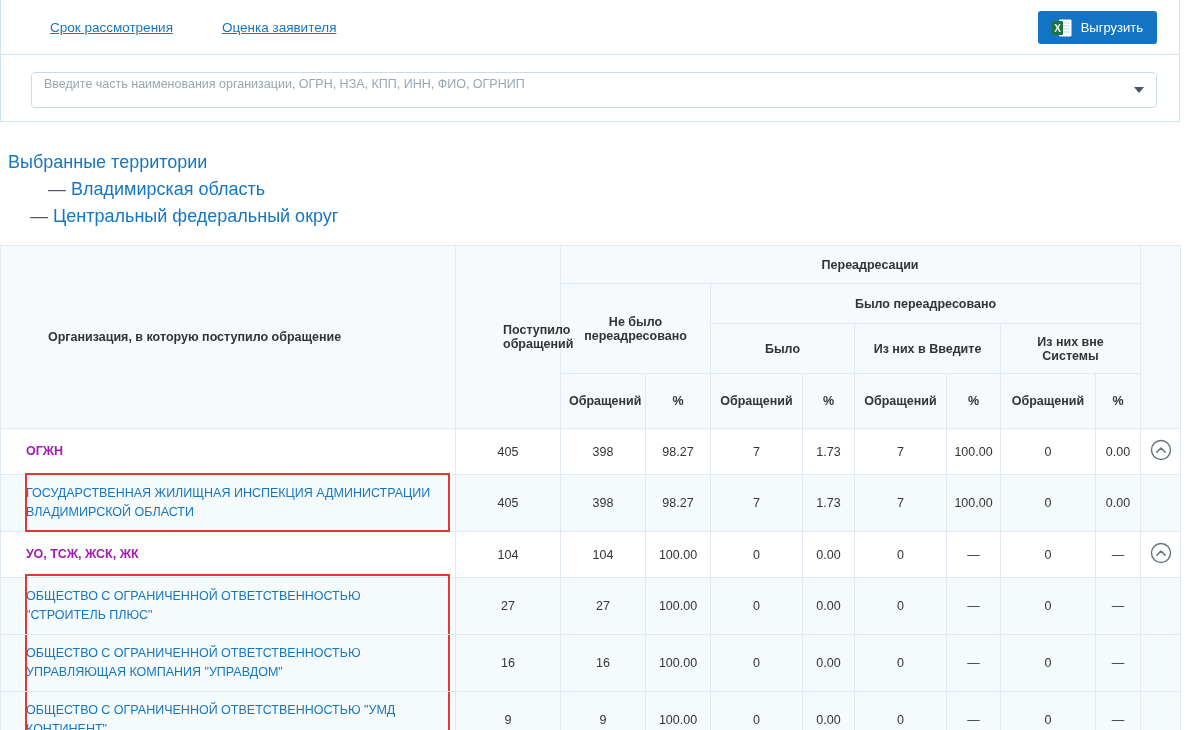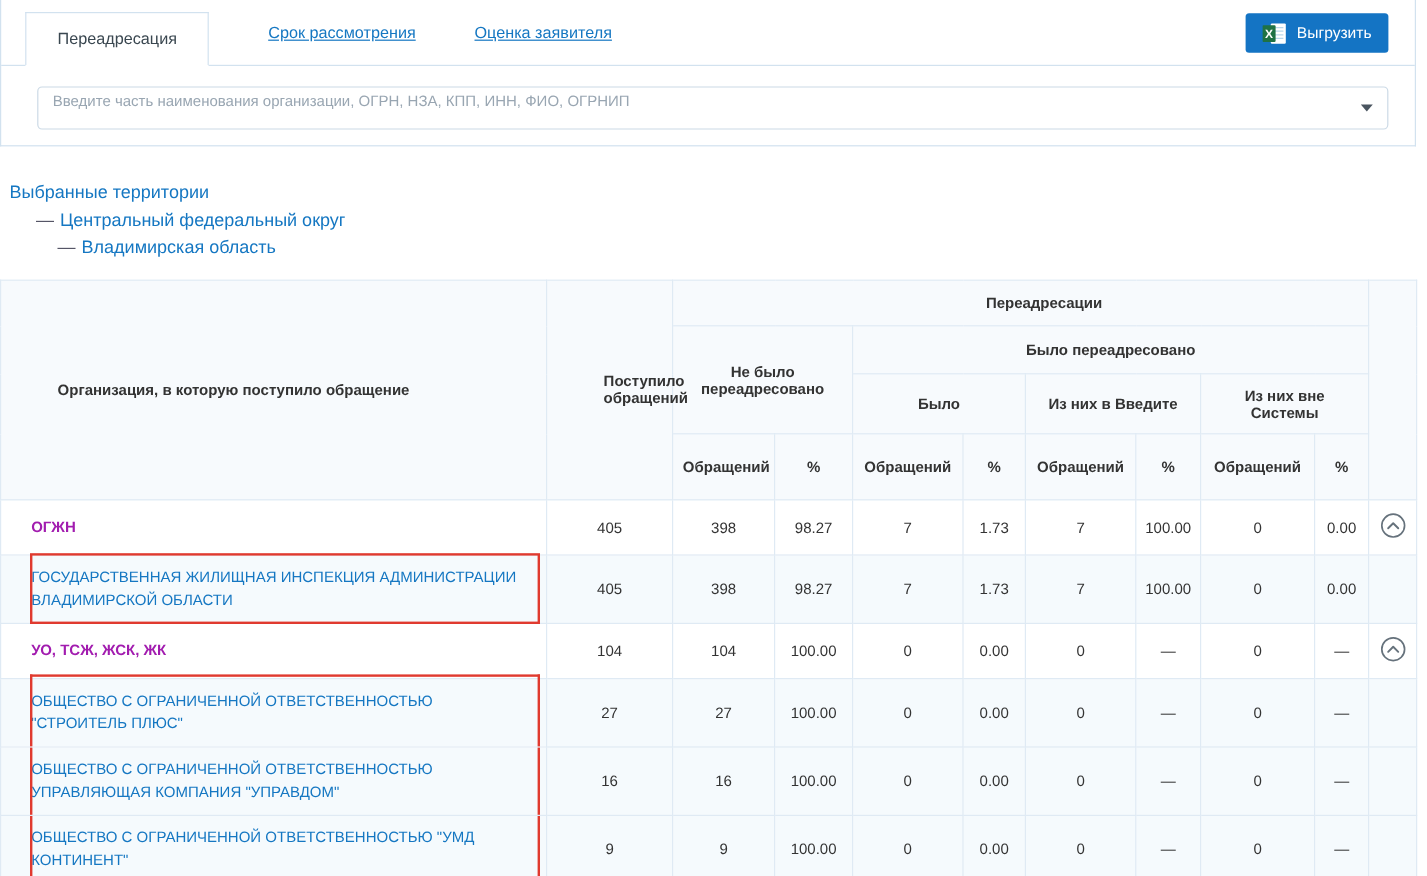--- a/index.html
+++ b/index.html
@@ -94,21 +94,21 @@
     right: 13px; top: 50%;
     transform: translateY(-50%);
     width: 0; height: 0;
     border-left: 5px solid transparent;
     border-right: 5px solid transparent;
     border-top: 6px solid #4a5560;
     cursor: pointer;
   }
 
   
-  .territories { margin: 30px 0 0 8px; font-size: 15px; }
+  .territories { margin: 30px 0 0 8px; font-size: 18px; }
   .terr-title { display: inline-block; color: var(--link-blue); }
   .terr-item { margin-top: 6px; white-space: nowrap; }
   .terr-level-1 { padding-left: 22px; }
   .terr-level-2 { padding-left: 40px; }
   .terr-dash { color: #556; margin-right: 5px; }
   .terr-item a { color: var(--link-blue); }
 
   
   table {
     margin-top: 18px;
@@ -152,21 +152,20 @@
   .ann-single::after { top: -2px; bottom: -1px; }
   .ann-start::after  { top: -4px; bottom: 0; border-bottom: none; }
   .ann-middle::after { top: 0; bottom: 0; border-top: none; border-bottom: none; }
   .ann-end::after    { top: 0; bottom: -2px; border-top: none; }
 </style>
 </head>
 <body>
 
 <div class="top-panel">
   <div class="tab-bar">
-    <div class="tab-active">Переадресация</div>
     <a class="tab-link">Срок рассмотрения</a>
     <a class="tab-link">Оценка заявителя</a>
     <button class="export-btn">
       <span class="excel-icon">
         <svg width="20" height="18" viewBox="0 0 20 18">
           <rect x="7" y="0.5" width="12.5" height="17" rx="1" fill="#ffffff"></rect>
           <path d="M9.5 4h8M9.5 7h8M9.5 10h8M9.5 13h8" stroke="#b9d7ea" stroke-width="1"></path>
           <rect x="0" y="2" width="11" height="14" rx="1" fill="#1f7244"></rect>
           <text x="5.5" y="12.5" font-size="10" font-weight="bold" fill="#ffffff" text-anchor="middle" font-family="Liberation Sans, sans-serif">X</text>
         </svg>
@@ -177,25 +176,25 @@
   <div class="search-row">
     <div class="search-box">
       <input type="text" placeholder="Введите часть наименования организации, ОГРН, НЗА, КПП, ИНН, ФИО, ОГРНИП" style="">
       <span class="caret"></span>
     </div>
   </div>
 </div>
 
 <div class="territories">
   <a class="terr-title">Выбранные территории</a>
+  <div class="terr-item terr-level-2">
+    <span class="terr-dash">—</span><a>Владимирская область</a>
+  </div>
   <div class="terr-item terr-level-1">
     <span class="terr-dash">—</span><a>Центральный федеральный округ</a>
-  </div>
-  <div class="terr-item terr-level-2">
-    <span class="terr-dash">—</span><a>Владимирская область</a>
   </div>
 </div>
 
 <table>
   <colgroup>
     <col style="width:455px">
       <col style="width:105px">
       <col style="width:85px">
       <col style="width:65px">
     <col style="width:92px">

